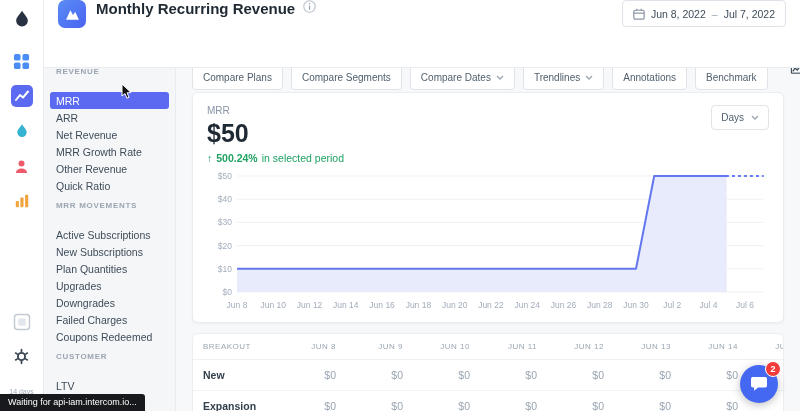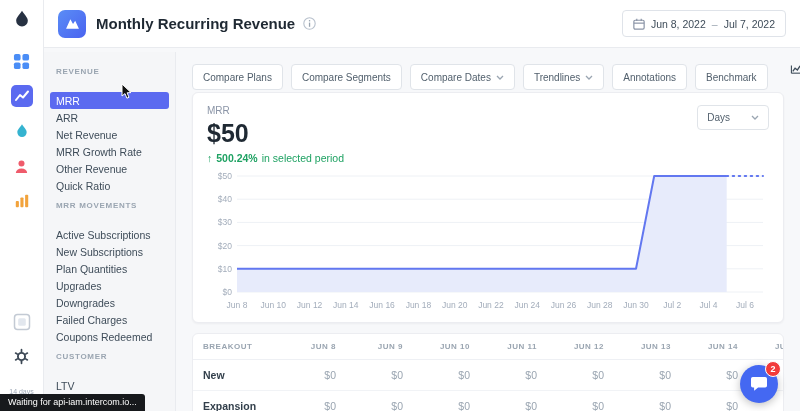--- a/index.html
+++ b/index.html
@@ -7,21 +7,21 @@
   body{position:relative;font-family:"Liberation Sans",sans-serif;background:#f7f8fa;color:#3e4c59}
 
   
   .rail{position:absolute;left:0;top:0;bottom:0;width:44px;background:#fff;border-right:1px solid #e9ebef;z-index:5;display:flex;flex-direction:column;align-items:center;padding:9px 0 6px}
   .rail-logo{margin-bottom:16px}
   .rail-icon{margin-bottom:11px;width:24px;height:24px;display:flex;align-items:center;justify-content:center;cursor:pointer}
   .rail-spacer{flex:1}
   .trial-badge{font-size:7px;color:#a0aab8;text-align:center;width:32px;line-height:1.25;margin-top:8px}
 
   
-  .header{position:absolute;left:44px;top:0;right:0;height:48px;background:#fff;border-bottom:1px solid #e9ebef;display:flex;align-items:center;padding:0 14px;z-index:4}
+  .header{position:absolute;left:44px;top:0;right:0;height:68px;background:#fff;border-bottom:1px solid #e9ebef;display:flex;align-items:flex-start;padding:0 14px;z-index:4}
   .product-logo{width:28px;height:28px;border-radius:7px;background:linear-gradient(135deg,#5a8df6,#4a63f0);display:flex;align-items:center;justify-content:center;margin-right:10px;flex:none}
   .page-title{font-size:15px;font-weight:bold;color:#1f2933}
   .info-icon{margin-left:8px;display:flex}
   .header-spacer{flex:1}
   .date-picker{display:flex;align-items:center;gap:6px;height:27px;padding:0 10px;background:#fff;border:1px solid #dfe3e9;border-radius:4px;font-size:10.5px;color:#3e4c59;cursor:pointer}
 
   
   .sidebar{position:absolute;left:44px;top:52px;bottom:0;width:132px;background:#f5f6f8;border-right:1px solid #e9ebef;padding:8px 6px;z-index:3;overflow:hidden}
   .side-section-title{font-size:8px;font-weight:bold;letter-spacing:.7px;color:#9aa5b1;text-transform:uppercase;padding:7px 6px 16px;white-space:nowrap}
   .side-item{font-size:10.5px;color:#3e4c59;padding:3px 6px;height:17px;border-radius:3px;cursor:pointer;white-space:nowrap;overflow:hidden}
@@ -33,26 +33,26 @@
   .tb-btn{display:inline-flex;align-items:center;gap:5px;background:#fff;border:1px solid #e0e4e9;border-radius:4px;height:26px;padding:0 10px;font-size:10px;color:#52606d;margin-right:8px;cursor:pointer;white-space:nowrap}
   .toolbar-spacer{flex:1}
   .view-btn{display:inline-flex;align-items:center;gap:5px;font-size:10.5px;color:#3e4c59;margin-left:14px;cursor:pointer;white-space:nowrap}
 
   .card{background:#fff;border:1px solid #ecedf1;border-radius:6px;box-shadow:0 1px 2px rgba(31,41,51,.05);padding:12px 14px 4px;margin-bottom:10px}
   .card-head{display:flex;justify-content:space-between;align-items:flex-start}
   .metric-label{font-size:10px;color:#8a94a6;margin-bottom:3px}
   .metric-value{font-size:25px;font-weight:bold;color:#1f2933;margin-bottom:4px}
   .metric-change{font-size:10.5px;color:#1fa263;margin-bottom:4px;display:flex;align-items:center;gap:4px}
   .metric-change .pct{font-weight:bold}
-  .interval-select{display:flex;align-items:center;gap:21px;height:25px;padding:0 9px;border:1px solid #e0e4e9;border-radius:4px;font-size:10px;color:#52606d;background:#fff;cursor:pointer}
+  .interval-select{display:flex;align-items:center;gap:7px;height:25px;padding:0 9px;border:1px solid #e0e4e9;border-radius:4px;font-size:10px;color:#52606d;background:#fff;cursor:pointer}
 
   
   .breakout{background:#fff;border:1px solid #ecedf1;border-radius:6px 6px 0 0;overflow:hidden}
   .b-grid{width:622px;display:grid;grid-template-columns:86px repeat(8,67px)}
-  .b-head-cell{font-size:8px;font-weight:bold;letter-spacing:.5px;color:#9aa5b1;text-transform:uppercase;padding:8px 10px;text-align:right;border-bottom:1px solid #eef0f4;white-space:nowrap}
+  .b-head-cell{font-size:8px;font-weight:normal;letter-spacing:.5px;color:#9aa5b1;text-transform:uppercase;padding:8px 10px;text-align:right;border-bottom:1px solid #eef0f4;white-space:nowrap}
   .b-head-cell.left{text-align:left}
   .b-cell{font-size:10.5px;color:#9aa5b1;padding:9px 10px;text-align:right;border-bottom:1px solid #f1f3f6;white-space:nowrap}
   .b-cell.label{text-align:left;color:#323f4b;font-weight:bold}
 
   
   .status-bar{position:absolute;left:0;bottom:0;background:#17191c;color:#fff;font-size:9px;padding:3px 8px 4px;z-index:10;border-top-right-radius:3px;white-space:nowrap}
   .chat-launcher{position:absolute;right:22px;bottom:8px;width:38px;height:38px;border-radius:50%;background:#4468f2;display:flex;align-items:center;justify-content:center;z-index:9;box-shadow:0 2px 8px rgba(0,0,0,.25);cursor:pointer}
   .chat-badge{position:absolute;top:-4px;right:-3px;width:16px;height:16px;border-radius:50%;background:#f23b3b;color:#fff;font-size:9px;font-weight:bold;display:flex;align-items:center;justify-content:center;border:1px solid #fff}
   .mouse-cursor{position:absolute;left:121px;top:83px;z-index:8;pointer-events:none}
 </style>

